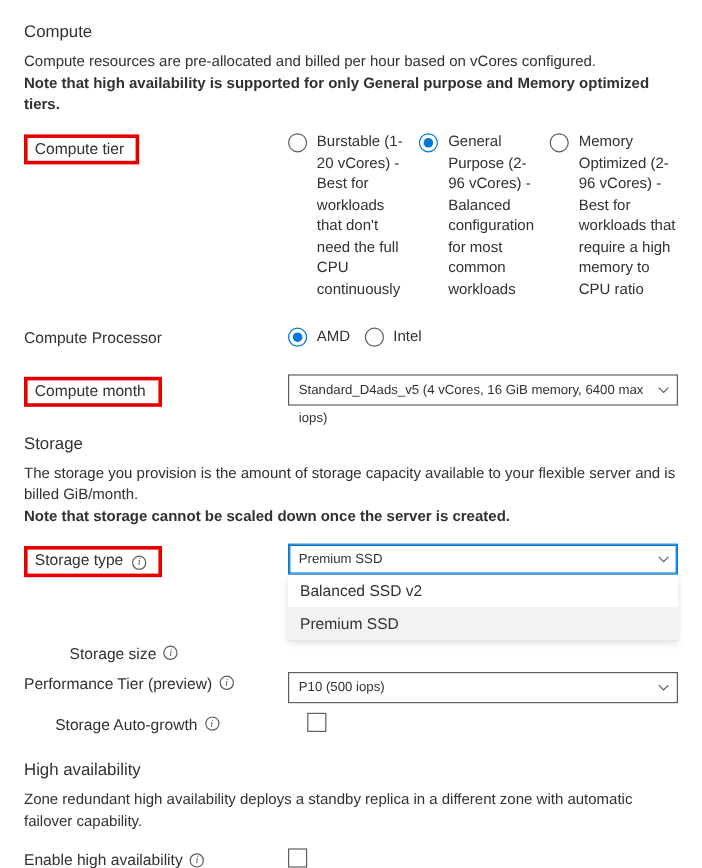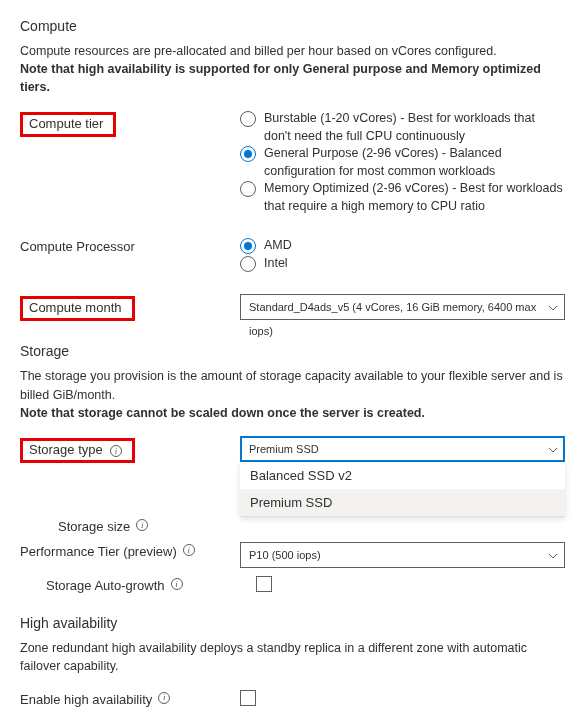--- a/index.html
+++ b/index.html
@@ -30,34 +30,35 @@
     align-items: flex-start;
     margin-bottom: 8px;
   }
   .label-col {
     width: 220px;
     flex-shrink: 0;
     font-size: 13px;
     color: #323130;
     padding-top: 2px;
     display: flex;
+    align-items: center;
     gap: 6px;
   }
   .control-col {
     flex: 1;
     position: relative;
   }
   .indent { padding-left: 10px; }
   .highlight {
     display: inline-block;
     border: 3px solid #e60000;
     padding: 1px 10px 3px 6px;
     font-size: 13px;
   }
-  .radio-group { display: flex; flex-direction: column; gap: 0; }
+  .radio-group { display: flex; gap: 12px; }
   .radio-item {
     display: flex;
     align-items: flex-start;
     gap: 8px;
     font-size: 12.5px;
     line-height: 1.4;
   }
   .radio-circle, .radio-circle-checked {
     width: 16px; height: 16px;
     border-radius: 50%;

